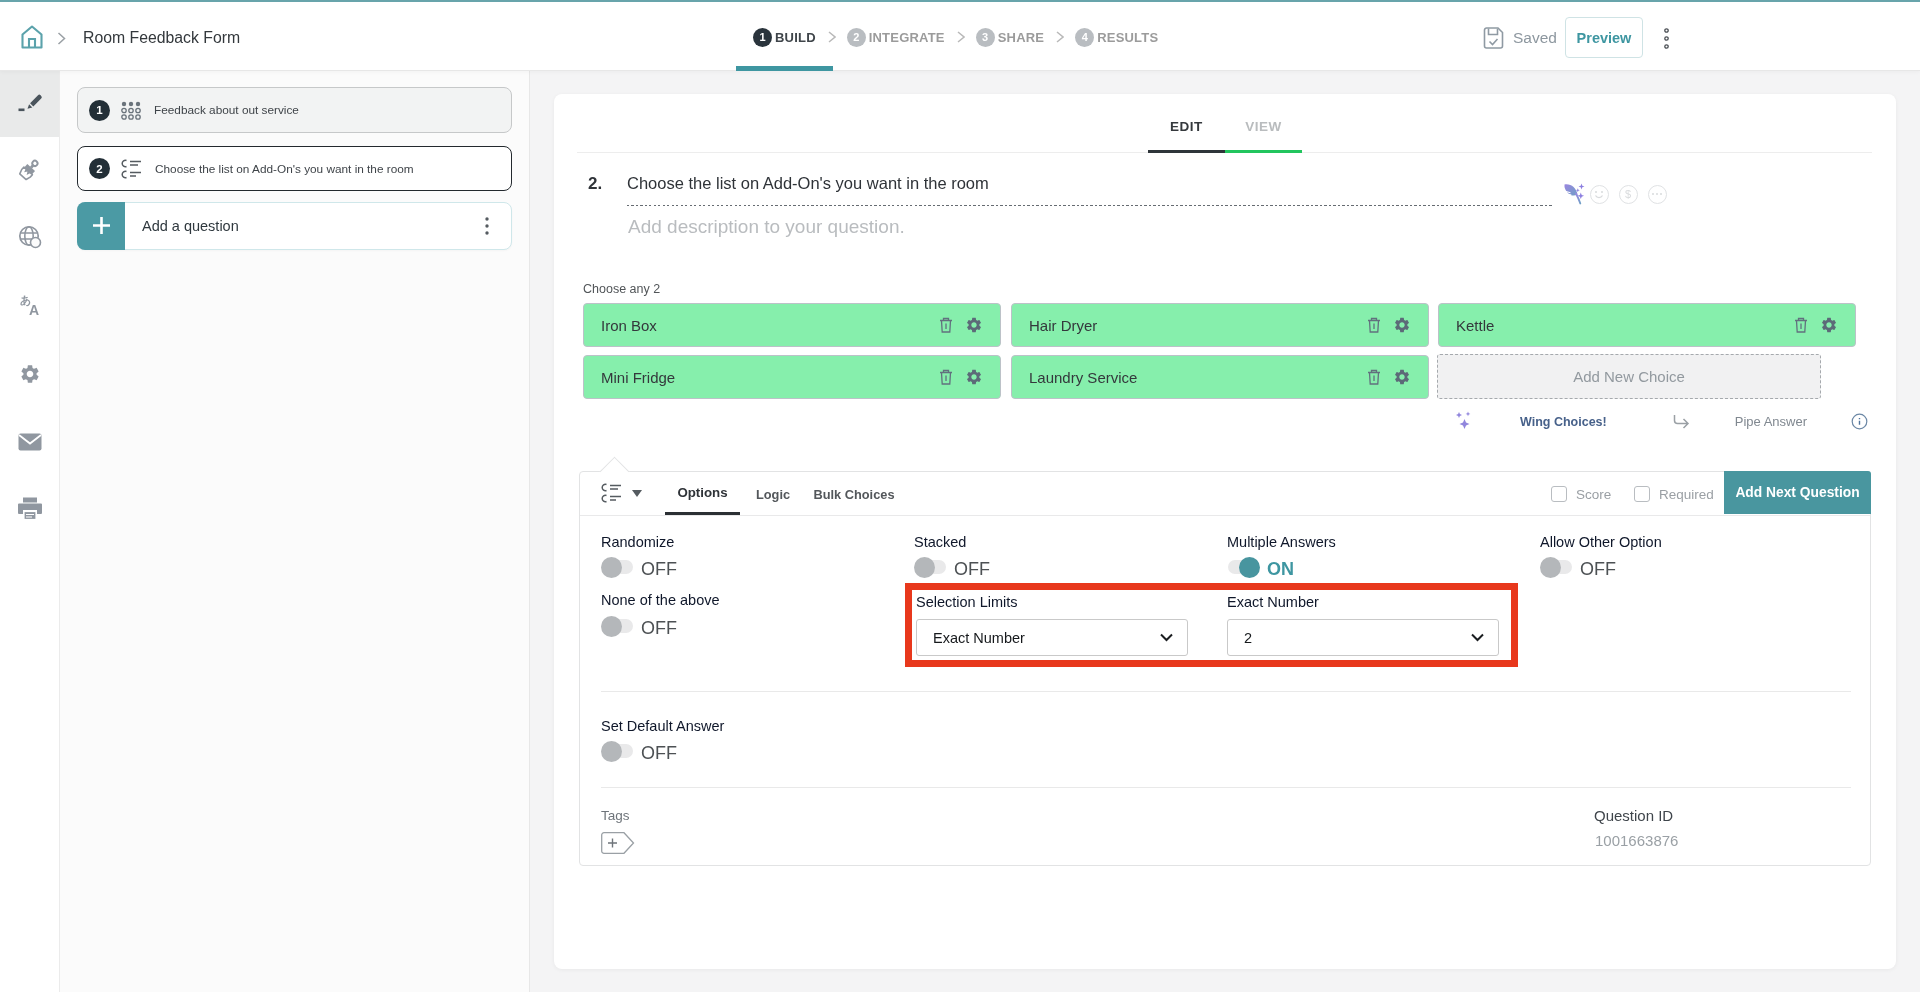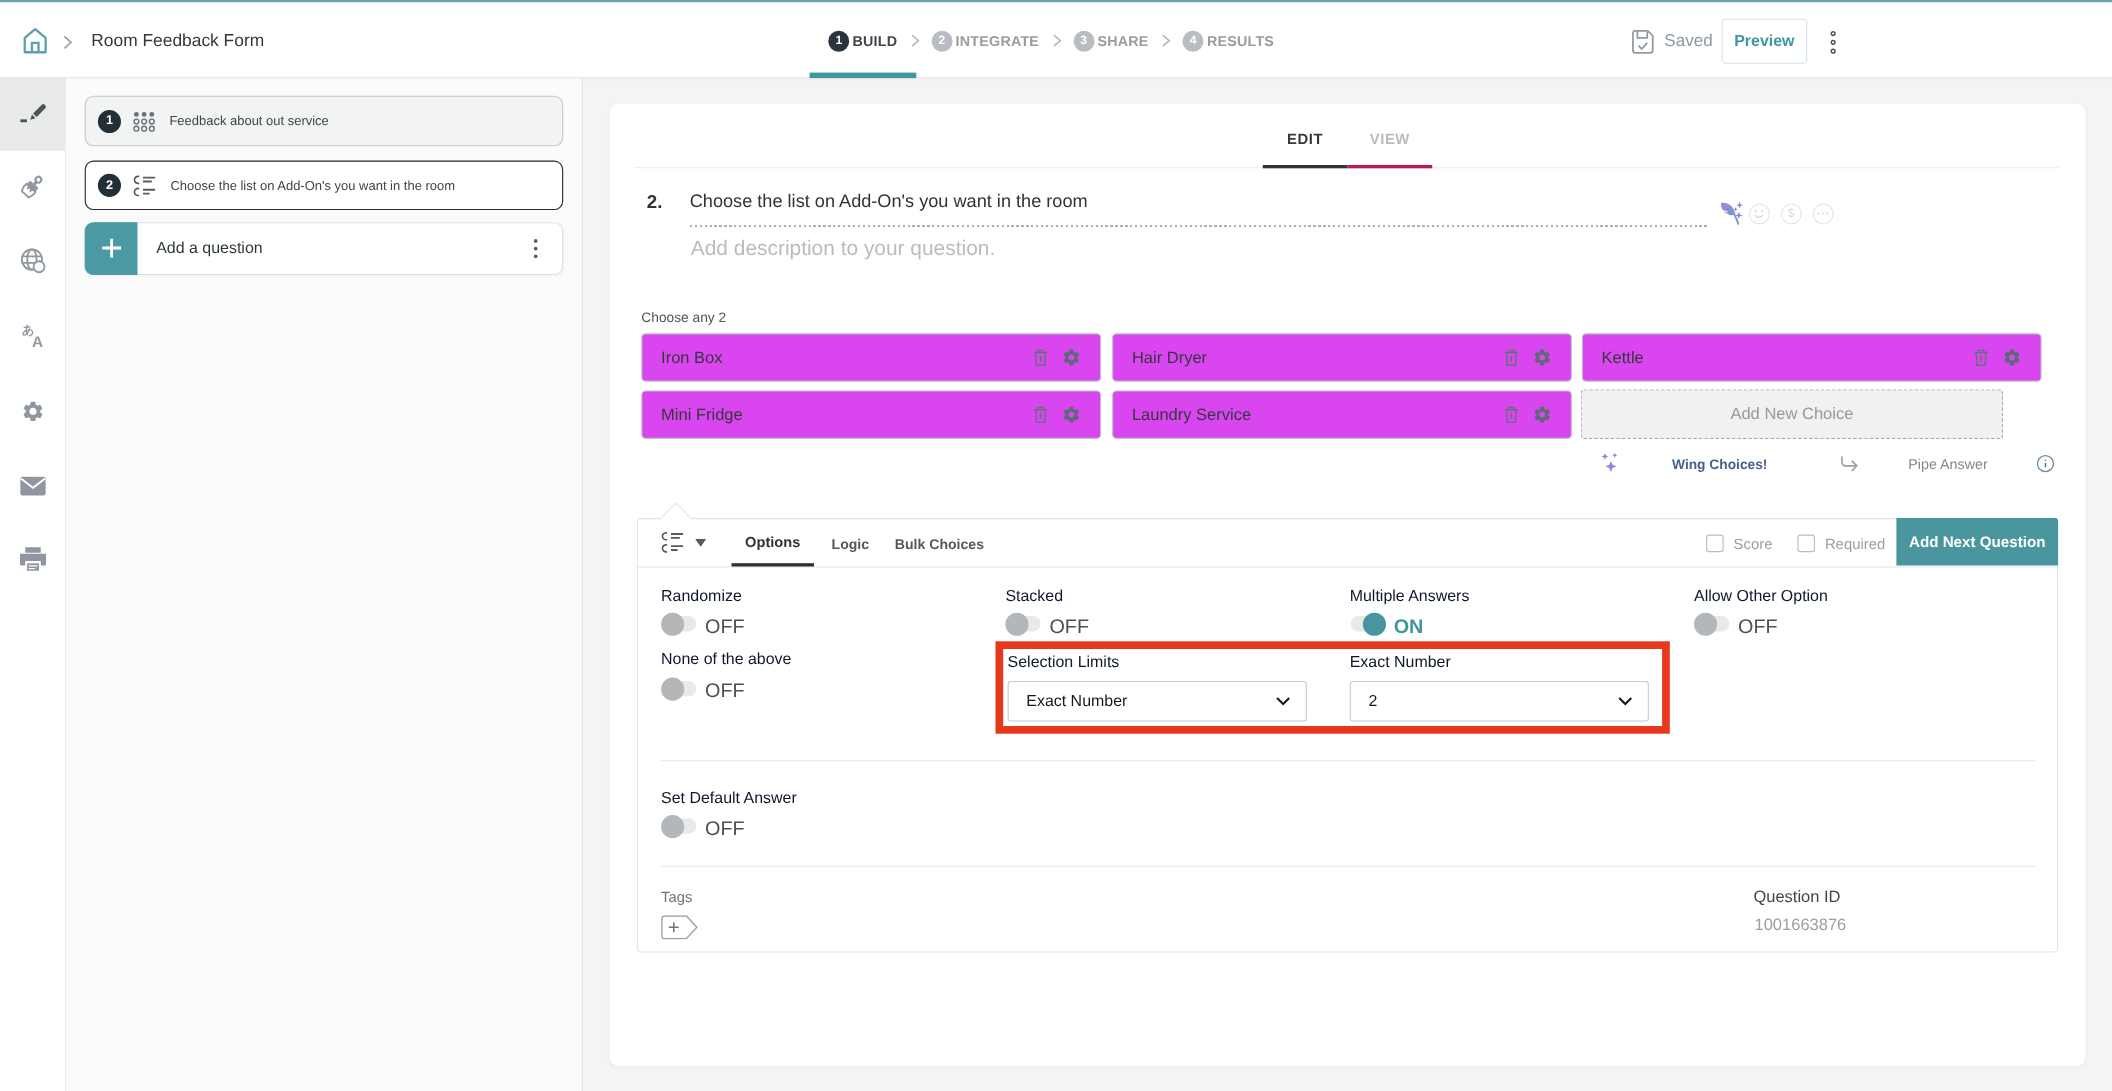--- a/index.html
+++ b/index.html
@@ -35,30 +35,30 @@
 .qtext { font-size:11.8px; color:#3f4449; margin-left:13px; }
 #addqteal { width:48px; height:48px; background:#4b9aa4; border-radius:8px 0 0 8px; margin:-1px 0 0 -1px; display:flex; align-items:center; justify-content:center; flex:none; }
 #addqtext { font-size:14.5px; color:#2f383e; margin-left:17px; }
 #addqdots { position:absolute; right:22px; top:50%; transform:translateY(-50%); }
 
 
 #maincard { position:absolute; left:554px; top:94px; width:1342px; height:875px; background:#fff; border-radius:8px; box-shadow:0 1px 4px rgba(0,0,0,0.05); }
 #tabbar { position:absolute; left:23px; top:0; width:1295px; height:59px; border-bottom:1px solid #ededed; }
 .tab { position:absolute; top:0; height:59px; width:77px; display:flex; align-items:center; justify-content:center; padding-top:9px; font-size:13.5px; font-weight:bold; letter-spacing:0.5px; }
 #tabedit { left:571px; color:#35393d; border-bottom:3px solid #2f353a; }
-#tabview { left:648px; color:#b9bcbe; border-bottom:3px solid #be185d; }
+#tabview { left:648px; color:#b9bcbe; border-bottom:3px solid #22c55e; }
 #qnum { position:absolute; left:34px; top:80px; font-size:17px; font-weight:bold; color:#2f3338; }
 #qtitle { position:absolute; left:73px; top:80px; width:925px; font-size:16.5px; color:#2f3338; padding-bottom:13px; background:repeating-linear-gradient(90deg,#666c72 0 2px,transparent 2px 4.5px) left bottom/100% 1px no-repeat; }
 #qdesc { position:absolute; left:74px; top:122px; font-size:19px; color:#b9bcbf; }
 #titleicons { position:absolute; left:1009px; top:88px; display:flex; align-items:center; }
 .circicon { width:19px; height:19px; border-radius:50%; border:1.5px solid #e0e2e4; margin-left:10px; position:relative; }
 .circicon:first-of-type { margin-left:3px; }
 
 #chooseany { position:absolute; left:29px; top:188px; font-size:12.5px; color:#515558; }
-.choice { position:absolute; width:418px; height:44px; background:#d946ef; border:1px solid #bcc2c8; border-radius:4px; display:flex; align-items:center; }
+.choice { position:absolute; width:418px; height:44px; background:#86efac; border:1px solid #bcc2c8; border-radius:4px; display:flex; align-items:center; }
 .choice .ctext { font-size:15px; color:#34383c; margin-left:17px; }
 .cicons { position:absolute; right:0; display:flex; align-items:center; }
 .cicons svg.gear { margin-left:12px; }
 .addnew { position:absolute; width:384px; height:45px; background:#f1f1f2; border:1px dashed #a5a9ad; border-radius:3px; display:flex; align-items:center; justify-content:center; font-size:15px; color:#92999f; }
 
 #wingrow { position:absolute; right:28px; top:316px; display:flex; align-items:center;gap:40px; }
 #wingtxt { font-size:12.5px; font-weight:bold; color:#47618a; margin-left:5px; }
 #pipetxt { font-size:13px; color:#808890; margin-left:5px; }
 
 

